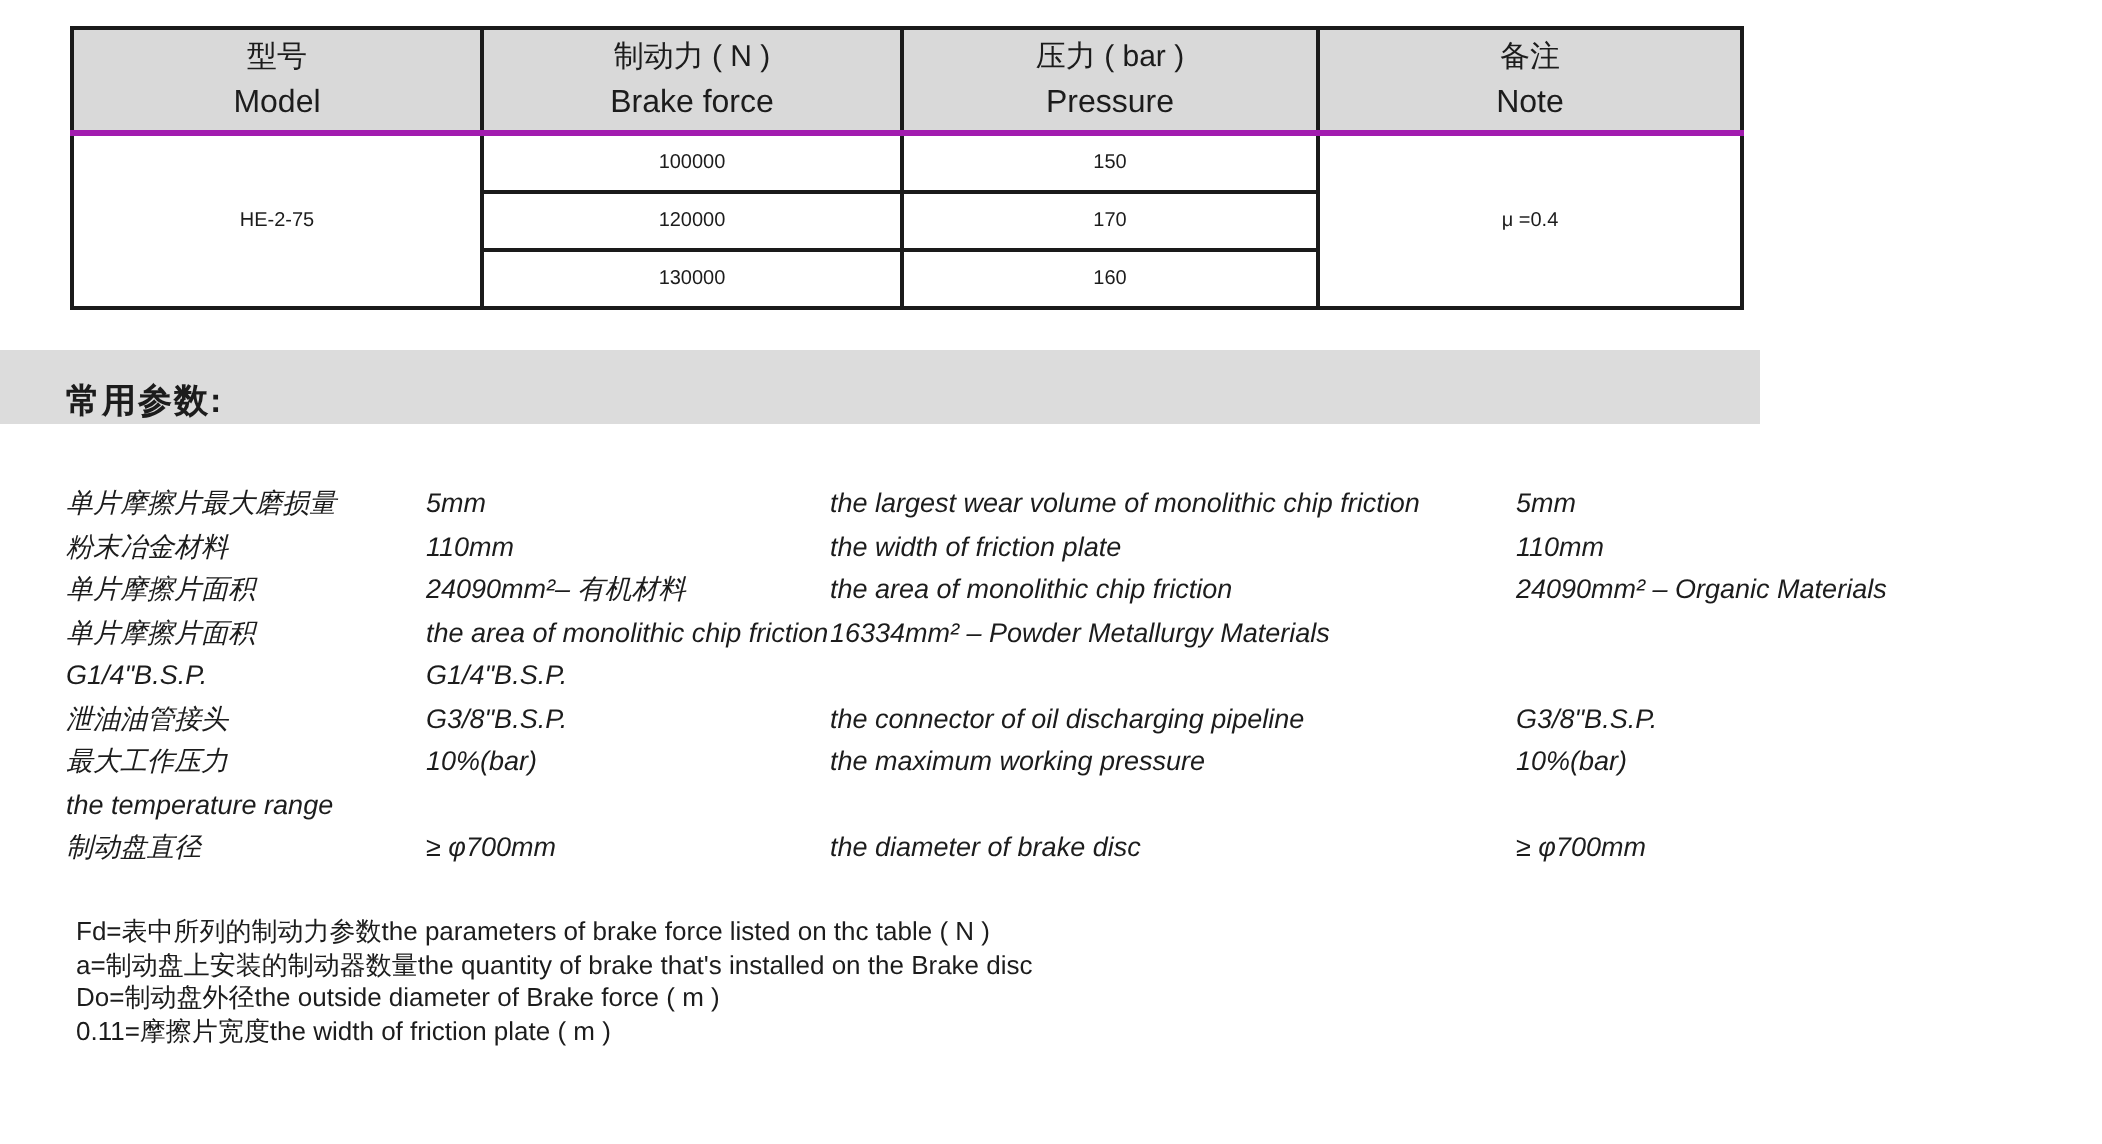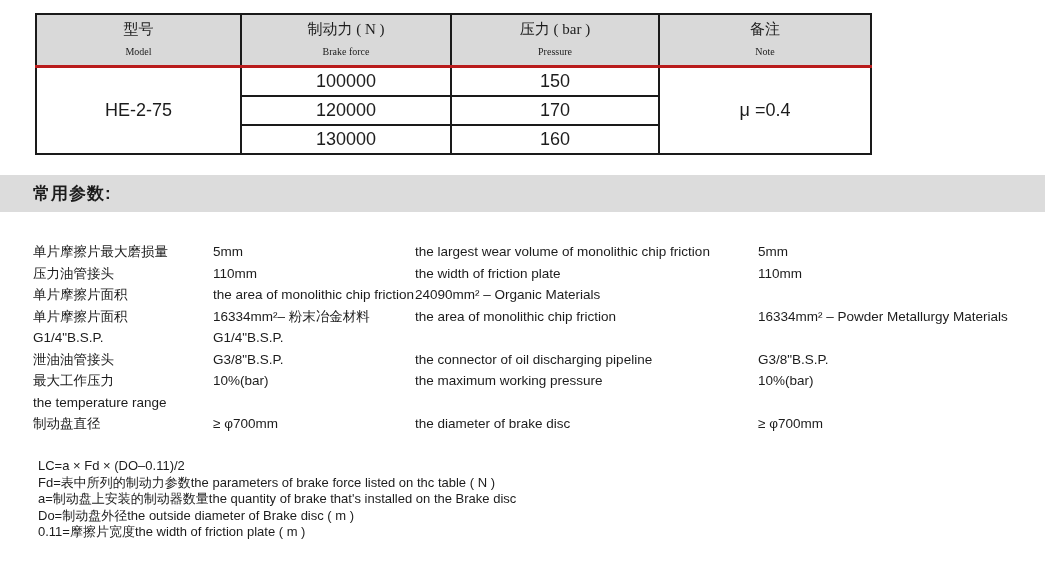--- a/index.html
+++ b/index.html
@@ -25,50 +25,50 @@
     border: 2px solid #1a1a1a;
     text-align: center;
     vertical-align: middle;
     padding: 0;
     overflow: hidden;
   }
   table.spec th {
     background: var(--header-bg, #d9d9d9);
     font-weight: normal;
     height: 50px;
-    border-bottom: 3px solid #b91c1c;
-    font-family: Liberation Serif, serif;
+    border-bottom: 3px solid #a21caf;
   }
   table.spec th .zh { font-size: 15px; line-height: 24px; }
-  table.spec th .en { font-size: 10px; line-height: 22px; }
-  table.spec td { height: 27px; font-size: 18px; }
+  table.spec th .en { font-size: 16px; line-height: 22px; }
+  table.spec td { height: 27px; font-size: 10px; }
 
   
   .section-band {
     position: absolute; left: 0; top: 175px;
-    width: 1045px; height: 37px;
+    width: 880px; height: 37px;
     background: var(--band-bg, #dcdcdc);
-    display: flex; align-items: center;
+    display: flex; align-items: flex-end;
     box-sizing: border-box; padding-left: 33px;
   }
   .section-band .title {
     font-size: 17px; font-weight: bold; letter-spacing: 1px;
   }
 
   
   .params {
     position: absolute; left: 33px; top: 241px;
     width: 1014px;
     font-size: 13.5px;
   }
   .param-row {
     display: grid;
     grid-template-columns: 180px 202px 343px auto;
     line-height: 21.5px;
     white-space: nowrap;
+    font-style: italic;
   }
 
   
   .formula {
     position: absolute; left: 38px; top: 458px;
     font-size: 13px; line-height: 16.5px;
     white-space: nowrap;
   }
 </style>
 </head>
@@ -126,33 +126,33 @@
   </div>
 
   <div class="params">
     <div class="param-row">
       <span>单片摩擦片最大磨损量</span>
       <span>5mm</span>
       <span>the largest wear volume of monolithic chip friction</span>
       <span>5mm</span>
     </div>
     <div class="param-row">
-      <span>压力油管接头</span>
+      <span>粉末冶金材料</span>
       <span>110mm</span>
       <span>the width of friction plate</span>
       <span>110mm</span>
     </div>
     <div class="param-row">
       <span>单片摩擦片面积</span>
+      <span>24090mm²– 有机材料</span>
       <span>the area of monolithic chip friction</span>
       <span>24090mm² – Organic Materials</span>
     </div>
     <div class="param-row">
       <span>单片摩擦片面积</span>
-      <span>16334mm²– 粉末冶金材料</span>
       <span>the area of monolithic chip friction</span>
       <span>16334mm² – Powder Metallurgy Materials</span>
     </div>
     <div class="param-row">
       <span>G1/4"B.S.P.</span>
       <span>G1/4"B.S.P.</span>
     </div>
     <div class="param-row">
       <span>泄油油管接头</span>
       <span>G3/8"B.S.P.</span>
@@ -170,20 +170,19 @@
     </div>
     <div class="param-row">
       <span>制动盘直径</span>
       <span>≥ φ700mm</span>
       <span>the diameter of brake disc</span>
       <span>≥ φ700mm</span>
     </div>
   </div>
 
   <div class="formula">
-    <div>LC=a × Fd × (DO–0.11)/2</div>
     <div>Fd=表中所列的制动力参数the parameters of brake force listed on thc table ( N )</div>
     <div>a=制动盘上安装的制动器数量the quantity of brake that's installed on the Brake disc</div>
-    <div>Do=制动盘外径the outside diameter of Brake disc ( m )</div>
+    <div>Do=制动盘外径the outside diameter of Brake force ( m )</div>
     <div>0.11=摩擦片宽度the width of friction plate ( m )</div>
   </div>
 
 </div>
 
 </body></html>

